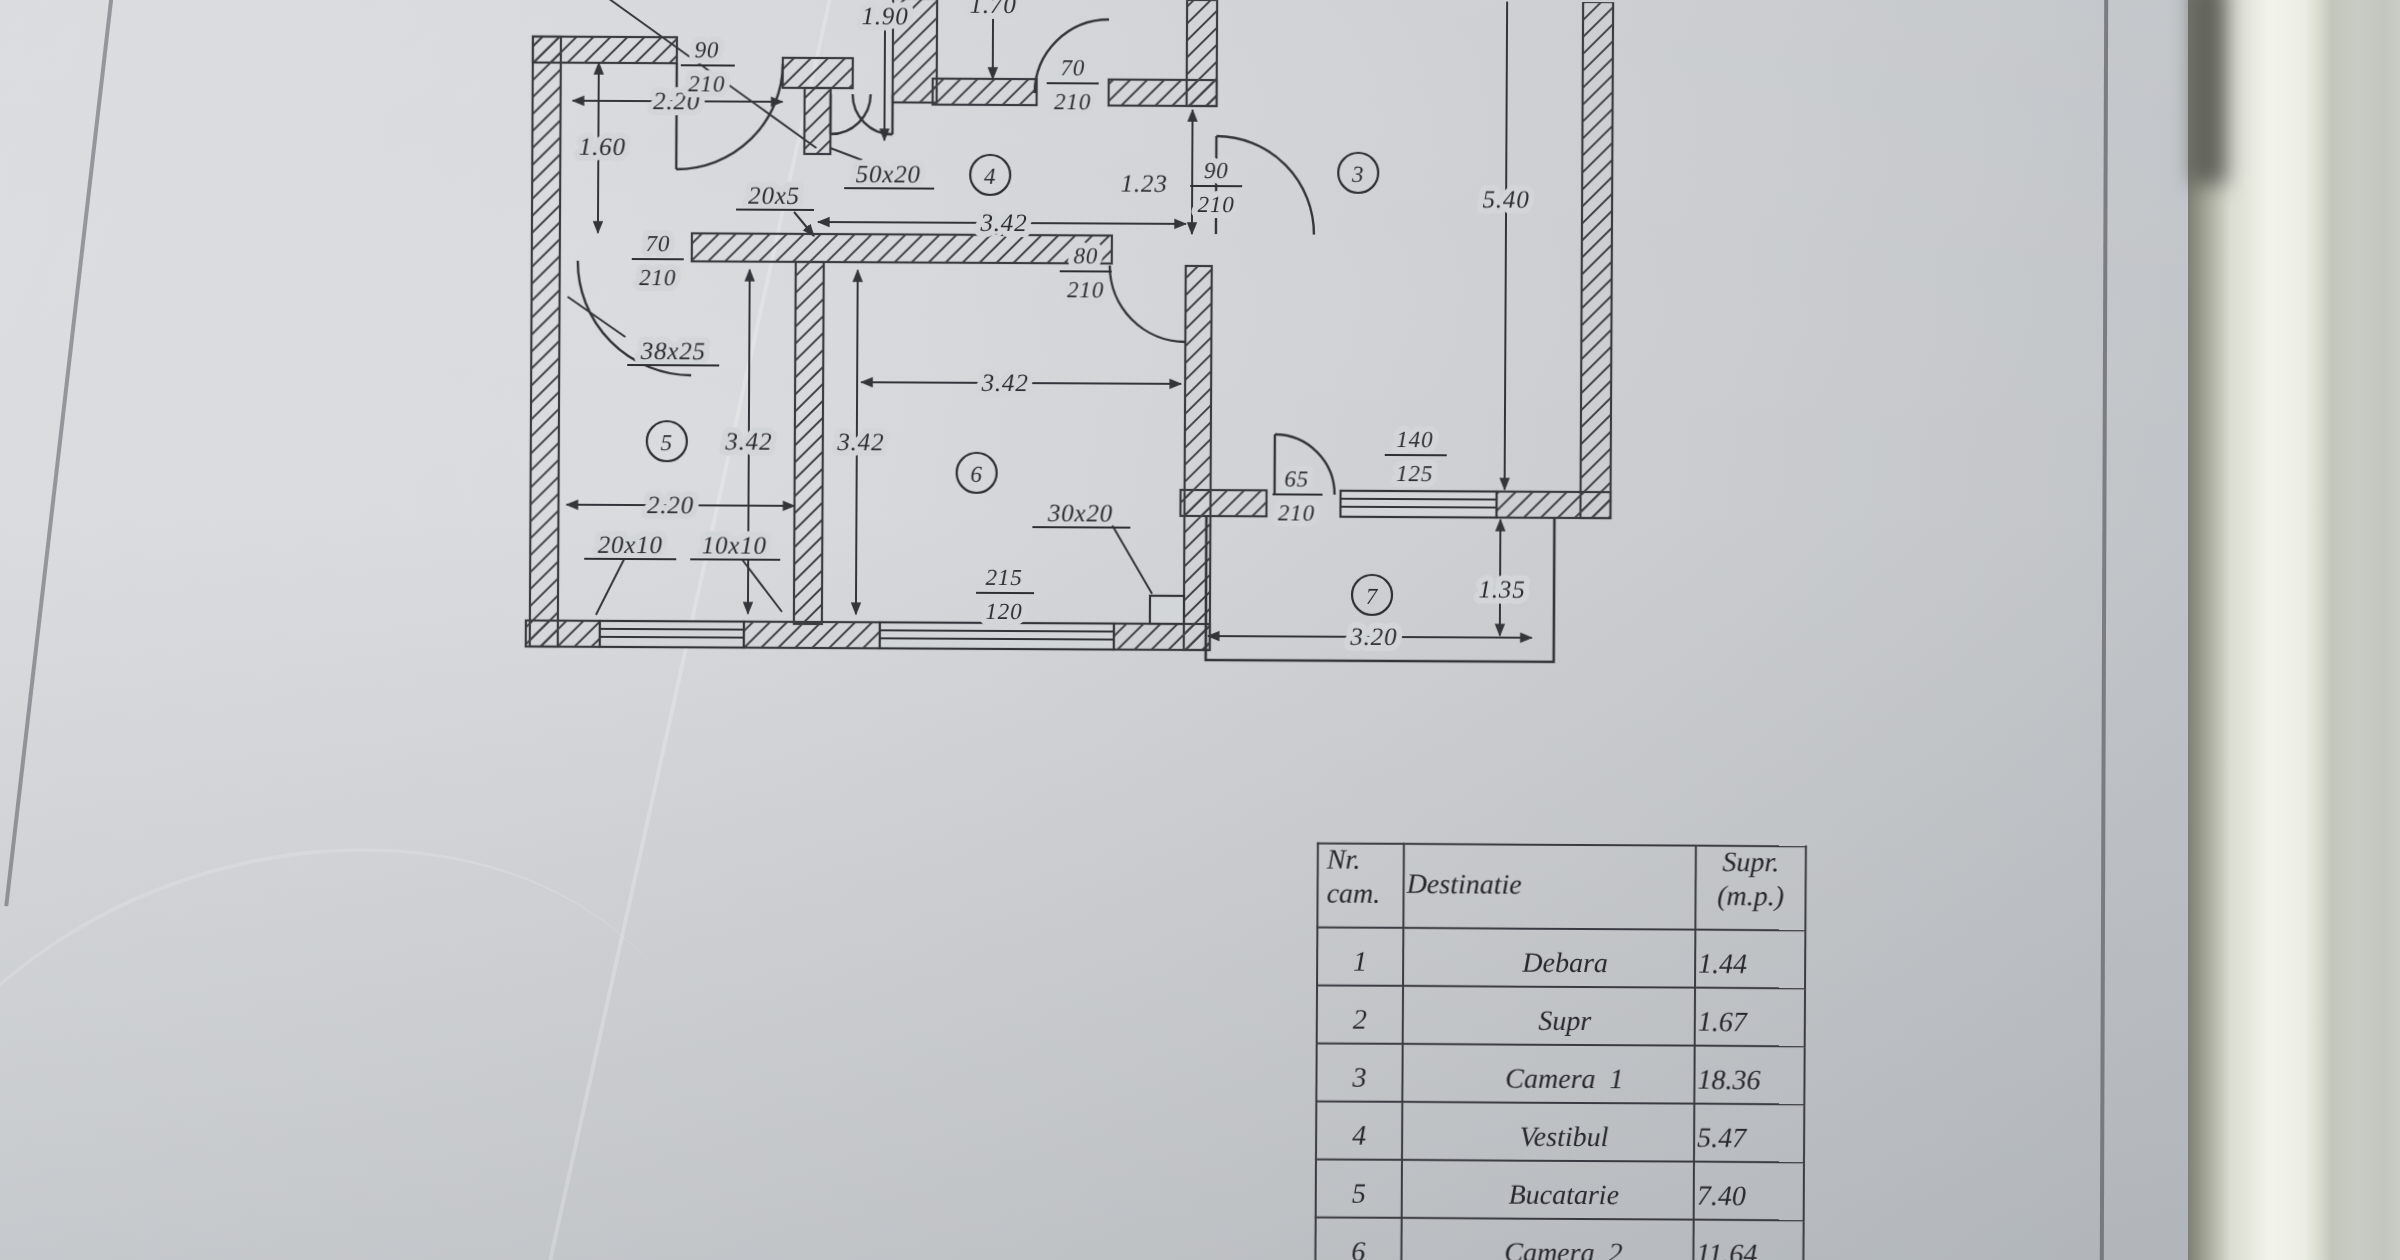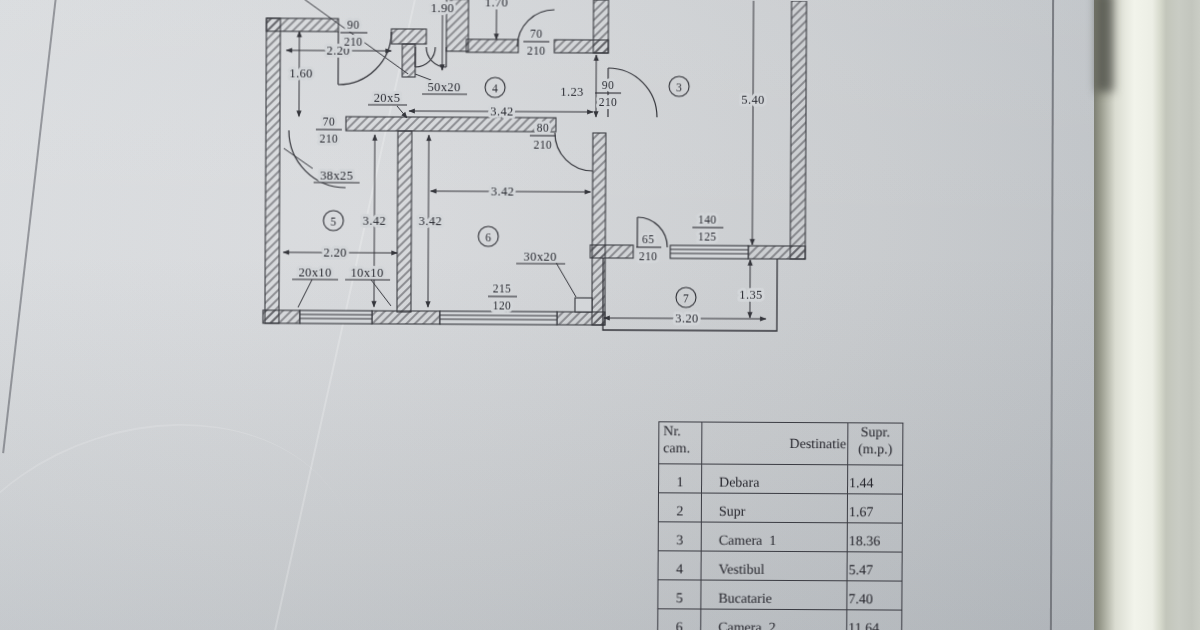--- a/index.html
+++ b/index.html
@@ -3,20 +3,21 @@
 <meta charset="utf-8">
 <style>
   html,body { margin:0; padding:0; }
   .stage {
     position:relative; width:1200px; height:630px; overflow:hidden;
     font-family:"Liberation Serif","DejaVu Serif",serif;
     background:
       linear-gradient(180deg, rgba(255,255,255,0.05) 0%, rgba(0,0,0,0.00) 40%, rgba(80,86,92,0.10) 100%),
       linear-gradient(100deg, rgba(255,255,255,0.10) 0%, rgba(0,0,0,0.07) 88%),
       radial-gradient(950px 620px at 30% 35%, #dcdee1 0%, #d4d7da 55%, #cacfd4 100%);
+    font-style: italic;
   }
   
   .edge-crease { position:absolute; left:55px; top:-4px; width:2px; height:460px;
     background:rgba(62,64,74,0.45); transform:rotate(6.6deg); transform-origin:top left; }
   .crease-light { position:absolute; left:416px; top:-10px; width:2px; height:660px;
     background:rgba(255,255,255,0.22); transform:rotate(12.5deg); transform-origin:top left; }
   .wrinkle { position:absolute; left:-70px; top:430px; width:430px; height:320px;
     border:0; border-top:2px solid rgba(255,255,255,0.15); border-radius:50%;
     transform:rotate(-18deg); }
   
@@ -45,25 +46,25 @@
   .roomn{ font-size:11.5px; stroke-width:0; }
   .rcirc{ fill:none; stroke:#2e2f35; stroke-width:1.1; }
   .uln  { stroke:#2e2f35; stroke-width:1; }
   
   table.rooms { position:absolute; left:659px; top:421px; border-collapse:collapse;
     color:#26262d; transform:rotate(0.05deg); }
   table.rooms th, table.rooms td { border:1.5px solid #3a3b42; font-weight:normal;
     font-size:14px; }
   col.c-nr { width:43px; } col.c-dest { width:146px; } col.c-supr { width:55px; }
   th.h-nr   { text-align:left; padding:1px 2px 0 4px; line-height:1.2; font-size:13.5px; vertical-align:top; height:40px;border-radius:18px; }
-  th.h-dest { text-align:right; vertical-align:middle; }
+  th.h-dest { text-align:left; vertical-align:middle; }
   th.h-supr { text-align:center; padding-top:1px; line-height:1.2; font-size:13.5px; vertical-align:top; }
   td { height:25px; vertical-align:bottom; padding-bottom:2px; }
   td.cell-nr   { text-align:center; }
-  td.cell-dest { text-align:left; padding-left:17px; white-space:pre; }
+  td.cell-dest { text-align:center; padding-left:17px; white-space:pre; }
   td.cell-supr { padding-right:7px; }
 </style>
 </head>
 <body>
 
 <div class="stage">
 
   <div class="edge-crease"></div>
   <div class="crease-light"></div>
   <div class="wrinkle"></div>

